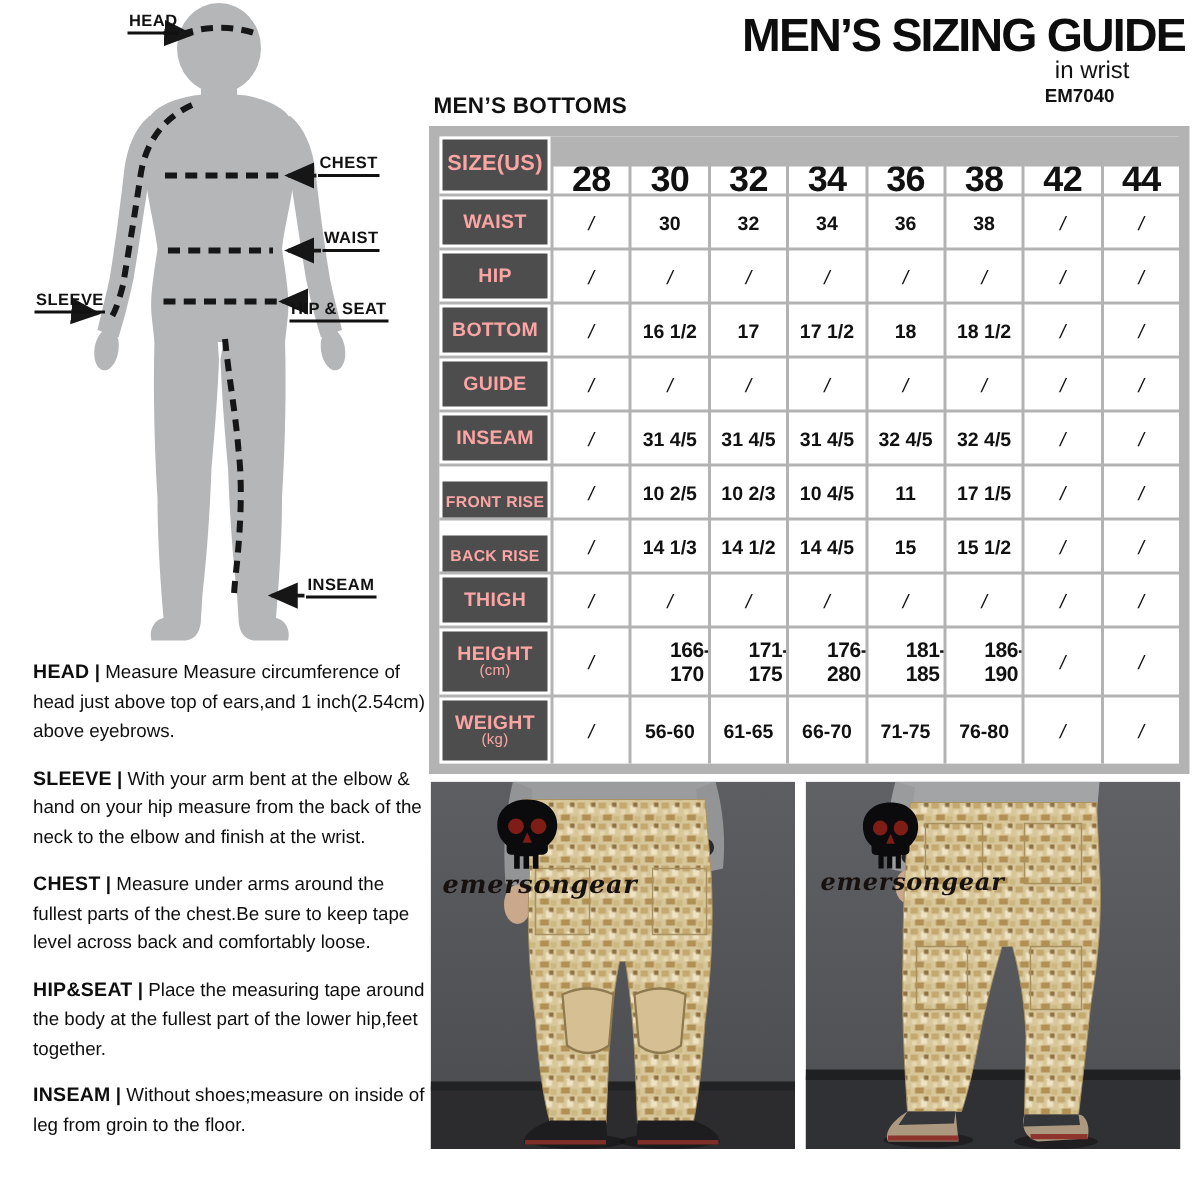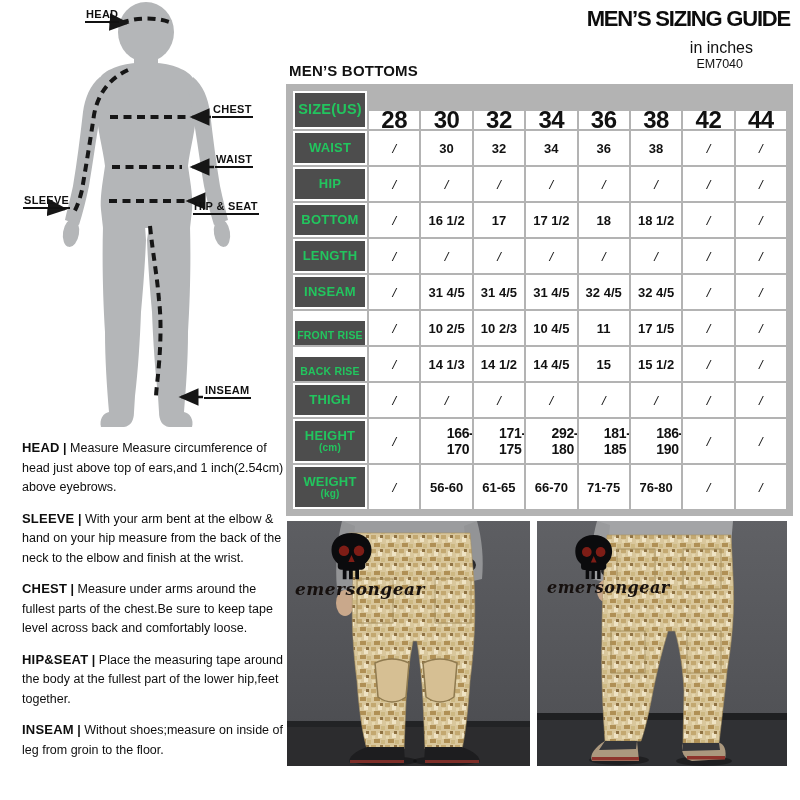--- a/index.html
+++ b/index.html
@@ -1,22 +1,22 @@
 <!DOCTYPE html>
 <html><head>
 <meta charset="utf-8">
 <style>
   * { margin:0; padding:0; box-sizing:border-box; }
   html,body { width:800px; height:800px; }
   body { position:relative; background:#ffffff; font-family:"Liberation Sans", sans-serif; color:#111; overflow:hidden; }
 
   
-  .title    { position:absolute; top:6px;  right:10px; font-size:22px; font-weight:bold; letter-spacing:-1.2px; color:#0d0d0d; white-space:nowrap; }
+  .title    { position:absolute; top:6px;  right:10px; font-size:31px; font-weight:bold; letter-spacing:-1.2px; color:#0d0d0d; white-space:nowrap; }
   .subtitle { position:absolute; top:39px; right:47px; font-size:16px; color:#111; }
-  .model    { position:absolute; top:57px; right:57px; font-size:12.5px; font-weight:normal; color:#111; }
+  .model    { position:absolute; top:57px; right:57px; font-size:12.5px; font-weight:bold; color:#111; }
   .section-heading { position:absolute; top:62px; left:289px; font-size:15px; font-weight:bold; letter-spacing:0.2px; }
 
   
   .diagram { position:absolute; left:0; top:0; width:285px; height:440px; }
   .diagram svg { position:absolute; left:0; top:0; }
   .dlabel { position:absolute; font-size:11px; font-weight:bold; letter-spacing:0.3px; color:#111;
             border-bottom:2px solid #111; padding:0 1px 1px; white-space:nowrap; }
   .dl-head   { left:85px;  top:8px;  }
   .dl-chest  { left:212px; top:103px; }
   .dl-waist  { left:215px; top:153px; }
@@ -26,26 +26,26 @@
 
   
   .table-wrap { position:absolute; left:286px; top:84px; width:507px; height:432px;
                 border:7px solid #b3b3b3; background:#b3b3b3; }
   .grid { display:grid; width:100%; height:100%;
           grid-template-columns:74px repeat(8, 1fr);
           grid-template-rows:38px repeat(8, 34px) 44px 44px;
           gap:2px; background:#b3b3b3; }
   .cell { background:#ffffff; display:flex; align-items:center; justify-content:center; overflow:hidden; }
   .label-cell { padding:2px; }
-  .label-box  { background:#4d4d4d; color:#22c55e; width:100%; height:100%;
+  .label-box  { background:#4d4d4d; color:#fca5a5; width:100%; height:100%;
                 display:flex; flex-direction:column; align-items:center; justify-content:center;
                 font-weight:bold; font-size:13px; line-height:1.05; letter-spacing:0.2px; text-align:center; }
   .label-box.small  { font-size:10.5px;margin-top:16px; }
   .label-box.corner { font-size:14.5px; }
-  .label-box .sub   { font-size:10px; font-weight:bold; }
+  .label-box .sub   { font-size:10px; font-weight:normal; }
   .size-cell { font-size:24px; font-weight:bold; letter-spacing:-0.5px;margin-top:20px; }
   .data-cell { font-size:13px; font-weight:bold; }
   .data-cell.long  { font-size:14px; letter-spacing:-0.3px;padding-left:27px; }
   .data-cell.slash { font-weight:normal; font-size:13px; font-style:italic; }
 
   
   .instructions { position:absolute; left:22px; top:438px; width:266px; }
   .instructions p { font-size:12.5px; line-height:1.56; margin-bottom:11px; color:#0e0e0e; }
   .instructions b { font-size:13px; letter-spacing:0.2px; }
   .instructions .sep { font-weight:bold; }
@@ -54,21 +54,21 @@
   .photo { position:absolute; overflow:hidden; }
   .photo-left  { left:287px; top:521px; width:243px; height:245px; }
   .photo-right { left:537px; top:521px; width:250px; height:245px; }
   .photo svg { display:block; }
   .brand-text { font-family:"DejaVu Serif", serif; font-weight:bold; font-style:italic; letter-spacing:0.5px; }
 </style>
 </head>
 <body>
 
 <div class="title">MEN’S SIZING GUIDE</div>
-<div class="subtitle">in inches</div>
+<div class="subtitle">in wrist</div>
 <div class="model">EM7040</div>
 <div class="section-heading">MEN’S BOTTOMS</div>
 
 <div class="diagram">
   <svg width="285" height="440" viewBox="0 0 285 440">
     <defs>
       <marker id="ah" markerWidth="9" markerHeight="8" refX="7" refY="3.5" orient="auto">
         <path d="M0,0 L8,3.5 L0,7 Z" fill="#161616"></path>
       </marker>
     </defs>
@@ -159,21 +159,21 @@
       <div class="cell data-cell slash">/</div>
       <div class="cell data-cell">16 1/2</div>
       <div class="cell data-cell">17</div>
       <div class="cell data-cell">17 1/2</div>
       <div class="cell data-cell">18</div>
       <div class="cell data-cell">18 1/2</div>
       <div class="cell data-cell slash">/</div>
       <div class="cell data-cell slash">/</div>
       <div class="cell label-cell">
         <div class="label-box">
-          <span>LENGTH</span>
+          <span>GUIDE</span>
         </div>
       </div>
       <div class="cell data-cell slash">/</div>
       <div class="cell data-cell slash">/</div>
       <div class="cell data-cell slash">/</div>
       <div class="cell data-cell slash">/</div>
       <div class="cell data-cell slash">/</div>
       <div class="cell data-cell slash">/</div>
       <div class="cell data-cell slash">/</div>
       <div class="cell data-cell slash">/</div>
@@ -231,21 +231,21 @@
       <div class="cell data-cell slash">/</div>
       <div class="cell label-cell">
         <div class="label-box">
           <span>HEIGHT</span>
           <span class="sub">(cm)</span>
         </div>
       </div>
       <div class="cell data-cell slash">/</div>
       <div class="cell data-cell long">166-170</div>
       <div class="cell data-cell long">171-175</div>
-      <div class="cell data-cell long">292-180</div>
+      <div class="cell data-cell long">176-280</div>
       <div class="cell data-cell long">181-185</div>
       <div class="cell data-cell long">186-190</div>
       <div class="cell data-cell slash">/</div>
       <div class="cell data-cell slash">/</div>
       <div class="cell label-cell">
         <div class="label-box">
           <span>WEIGHT</span>
           <span class="sub">(kg)</span>
         </div>
       </div>

